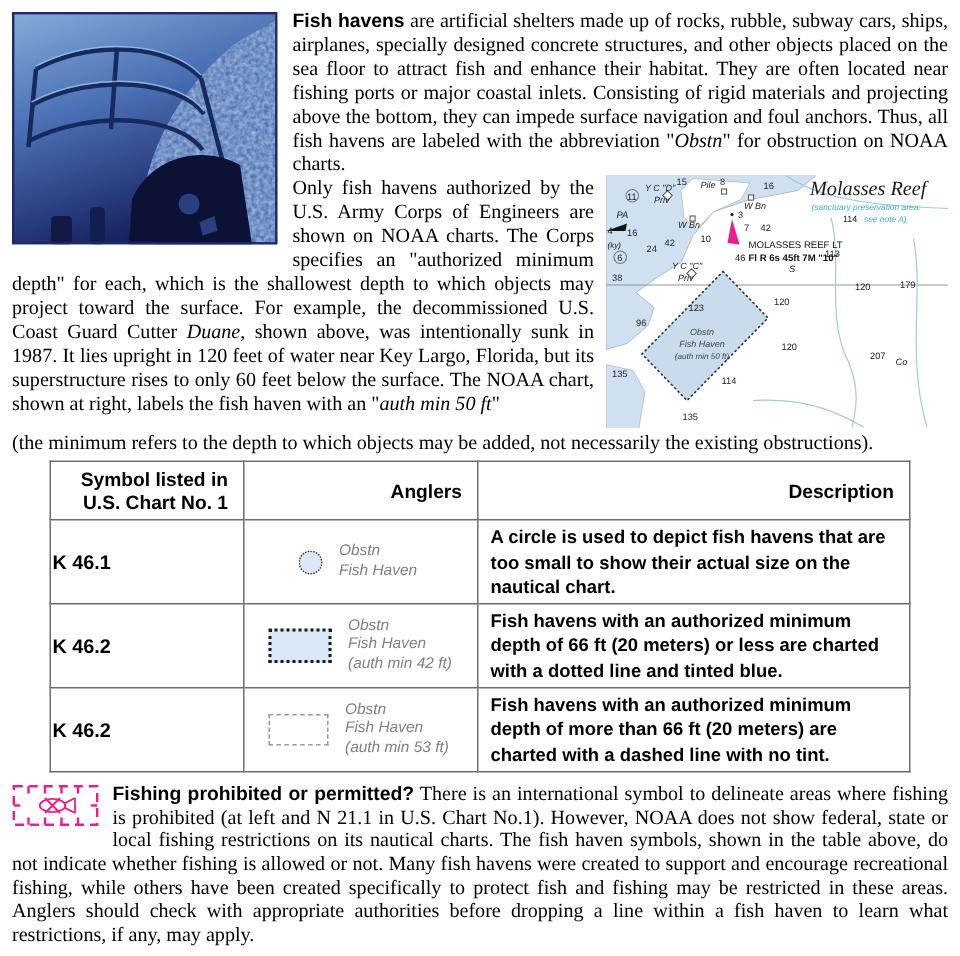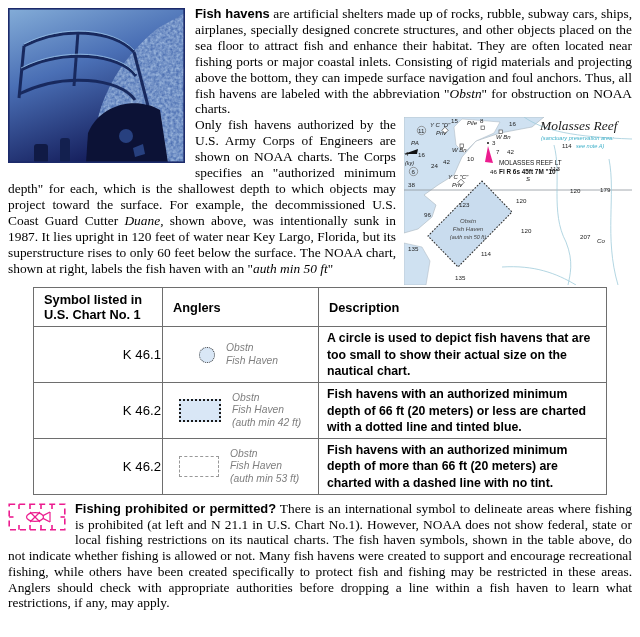--- a/index.html
+++ b/index.html
@@ -15,22 +15,22 @@
   .photo-wrap{float:left;width:177px;height:155px;margin:2px 10px 8px 0;}
   .chart-wrap{float:right;width:228px;height:168px;margin:0 0 2px 8px;}
   .clearR{clear:right;}
   
   table.symtab{
     width:510px;margin:4px auto 0 auto;border-collapse:collapse;table-layout:fixed;
     font-family:"Liberation Sans",sans-serif;
   }
   table.symtab td,table.symtab th{border:1px solid #6e6e6e;vertical-align:middle;}
   th.c1{width:108px;} th.c2{width:135px;} th.c3{width:267px;margin-left:45px;}
-  table.symtab th{font-size:12.8px;font-weight:bold;text-align:left;height:38px;padding:0 10px;}
-  td.code{font-size:13.2px;font-weight:normal;text-align:right;height:52px;}
+  table.symtab th{font-size:12.8px;font-weight:bold;text-align:right;height:38px;padding:0 10px;}
+  td.code{font-size:13.2px;font-weight:bold;text-align:left;height:52px;}
   td.desc{font-size:12.3px;font-weight:bold;line-height:16.3px;padding:3px 8px;text-align:left;}
   td.symcell{padding-left:16px;}
   .symflex{display:flex;align-items:center;gap:11px;}
   .sym-circle{flex:0 0 auto;width:14px;height:14px;border-radius:50%;border:1.6px dotted #333;background:#d9e7f6;margin-left:20px;}
   .sym-rect-dotted{flex:0 0 auto;width:38px;height:19px;border:2px dotted #1a1a1a;background:#d9e7f6;}
   .sym-rect-dashed{flex:0 0 auto;width:38px;height:19px;border:1.6px dashed #999;background:#fff;}
   .symlabel{font-size:10.3px;font-style:italic;color:#7f7f7f;line-height:12.5px;}
   
   .bottom{margin-top:6px;}
   .prohib-wrap{float:left;width:58px;height:28px;margin:2px 9px 3px 0;}
@@ -171,20 +171,21 @@
       </g>
 
       <text x="136" y="13" font-size="13.5" font-style="italic" fill="#1a1a1a" font-family="Liberation Serif, serif">Molasses Reef</text>
       <text x="137" y="23" font-size="5.6" font-style="italic" fill="#3fb0c9">(sanctuary preservation area:</text>
       <text x="158" y="31" font-size="6" fill="#222">114</text>
       <text x="172" y="31" font-size="5.6" font-style="italic" fill="#3fb0c9">see note A)</text>
     </svg>
   </div>
 
   <p><span>Only fish havens authorized by the U.S. Army Corps of Engineers are shown on NOAA charts. The Corps specifies an "authorized minimum depth" for each, which is the shallowest depth to which objects may project toward the surface. For example, the decommissioned U.S. Coast Guard Cutter </span><span class="it">Duane</span><span>, shown above, was intentionally sunk in 1987. It lies upright in 120 feet of water near Key Largo, Florida, but its superstructure rises to only 60 feet below the surface. The NOAA chart, shown at right, labels the fish haven with an "</span><span class="it">auth min 50 ft</span><span>"</span></p>
+  <p class="clearR">(the minimum refers to the depth to which objects may be added, not necessarily the existing obstructions).</p>
 
   <table class="symtab">
     <thead>
       <tr>
         <th class="c1">Symbol listed in U.S. Chart No. 1</th>
         <th class="c2">Anglers</th>
         <th class="c3">Description</th>
       </tr>
     </thead>
     <tbody>

